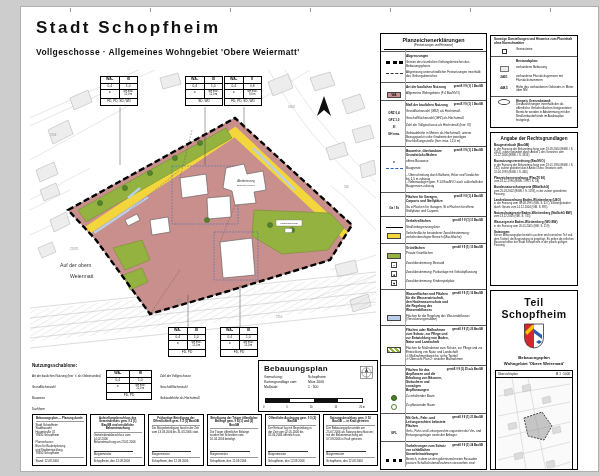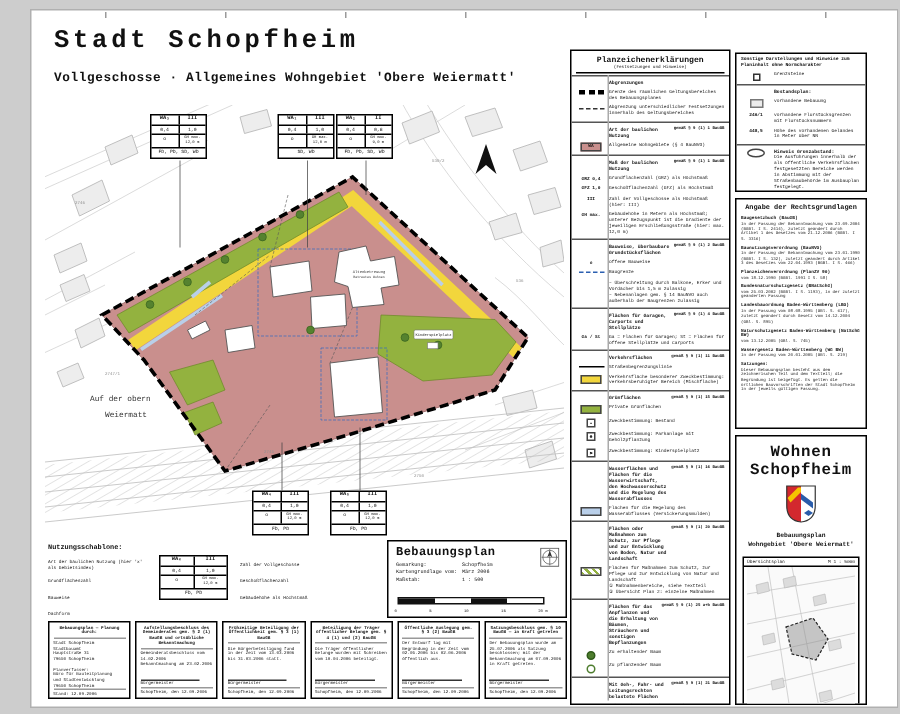--- a/index.html
+++ b/index.html
@@ -1,17 +1,17 @@
 <!DOCTYPE html>
 <html><head>
 <meta charset="utf-8">
 <style>
   html,body{margin:0;padding:0;}
   #page{position:relative;width:600px;height:476px;background:#cdcdcd;overflow:hidden;
-        font-family:Liberation Mono, monospace;color:#111;}
+        font-family:Liberation Sans, sans-serif;color:#111;}
   #sheet{position:absolute;left:20px;top:6px;width:577px;height:464px;background:#fff;
          border:0.5px solid #b0b0b0;}
   .tick{position:absolute;width:1px;height:4px;background:#9a9a9a;top:8px;}
   .h1{position:absolute;left:36px;top:18px;font-size:17px;font-weight:bold;letter-spacing:2.5px;}
   .h2{position:absolute;left:36px;top:47px;font-size:8.5px;font-weight:bold;letter-spacing:.4px;}
   #map{position:absolute;left:30px;top:70px;width:346px;height:290px;}
   
   .wa{position:absolute;width:38px;background:#fff;border:1px solid #000;font-size:3.2px;
       text-align:center;line-height:1.1;box-sizing:border-box;}
   .wa .r{display:flex;border-top:.5px solid #000;}
@@ -726,21 +726,21 @@
         </div>
         <div class="re-entry">
           <div class="re-t">Satzungen:</div>
           <div class="re-b">Dieser Bebauungsplan besteht aus dem zeichnerischen Teil und dem Textteil; die Begründung ist beigefügt. Es gelten die örtlichen Bauvorschriften der Stadt Schopfheim in der jeweils gültigen Fassung.</div>
         </div>
       </div>
   </div>
 
   <div id="stadtbox" class="panel">
     <div style="height:5px"></div>
-    <div class="stadt-name">Wohnen</div>
+    <div class="stadt-name">Teil</div>
     <div class="stadt-name">Schopfheim</div>
     <div style="text-align:center;margin:3px 0 2px;">
       <svg width="22" height="26" viewBox="0 0 22 26">
         <path d="M1.5,1 H11 V25 Q1.5,24 1.5,14 Z" fill="#d3282e"></path>
         <path d="M11,1 H20.5 V14 Q20.5,24 11,25 Z" fill="#fff"></path>
         <polygon points="2,9 9,2 11,2 11,5 4,12" fill="#f5c400"></polygon>
         <polygon points="11,6 19,12 19,16 11,10" fill="#2a5caa"></polygon>
         <polygon points="13,19 16,17 19,19 16,21" fill="#2a5caa"></polygon>
         <path d="M1.5,1 H20.5 V14 Q20.5,24 11,25 Q1.5,24 1.5,14 Z" fill="none" stroke="#333" stroke-width="0.8"></path>
       </svg>

